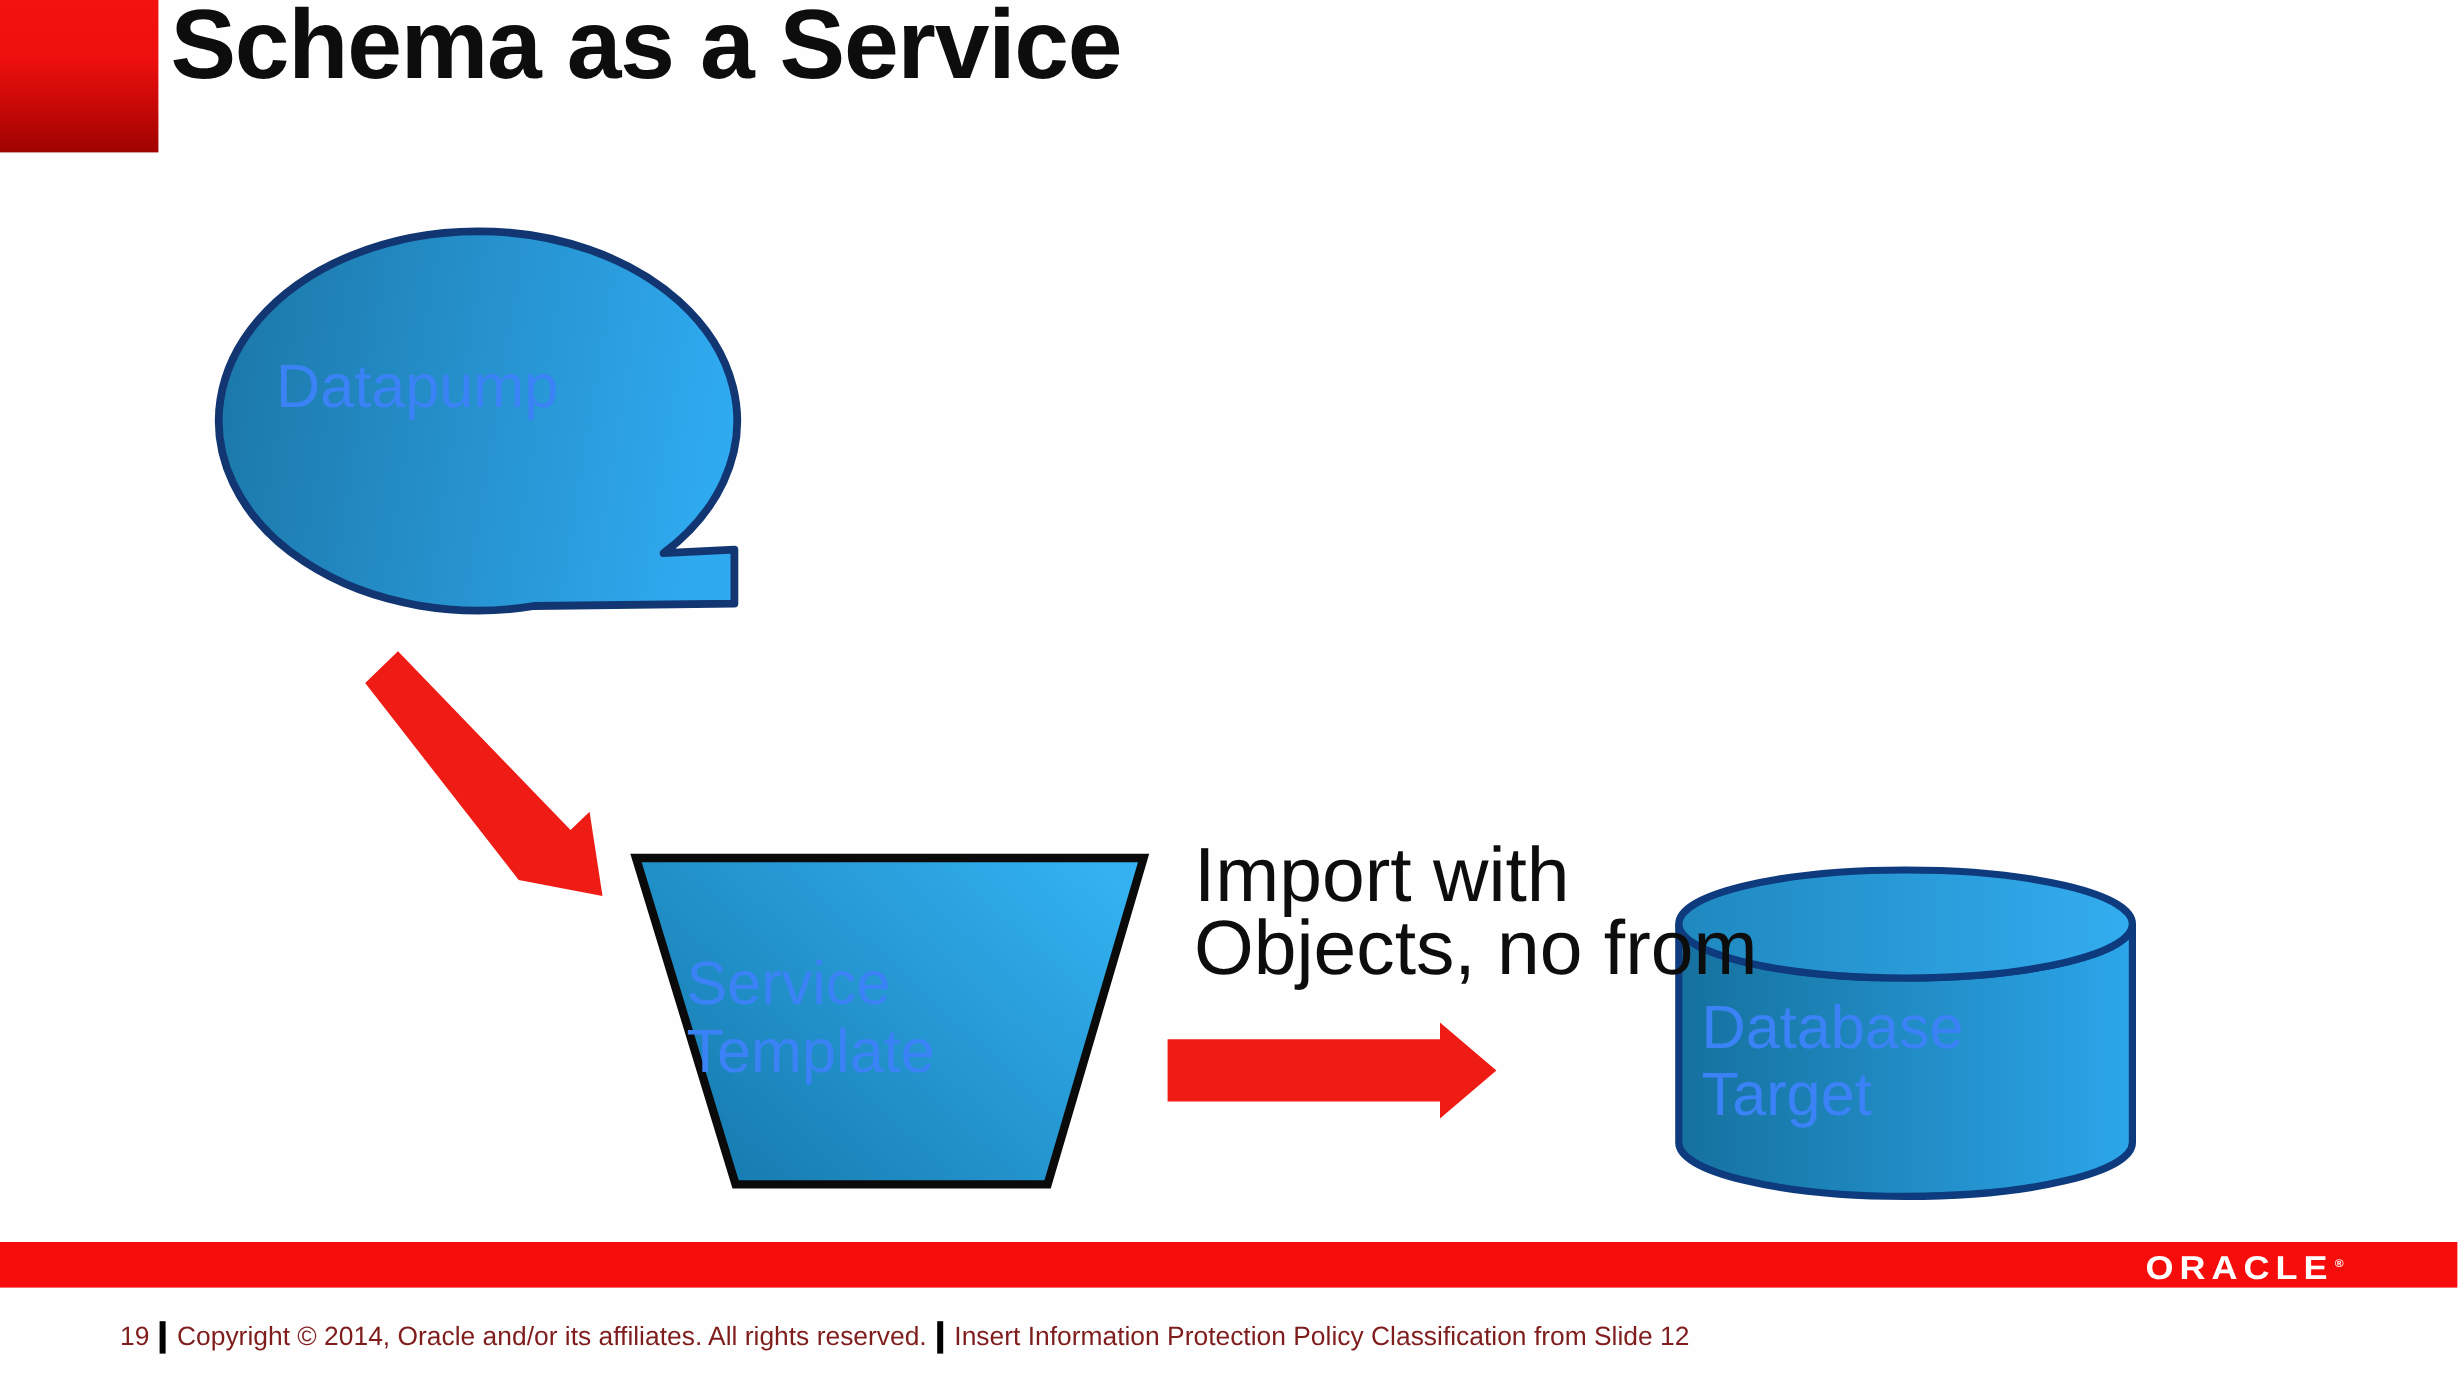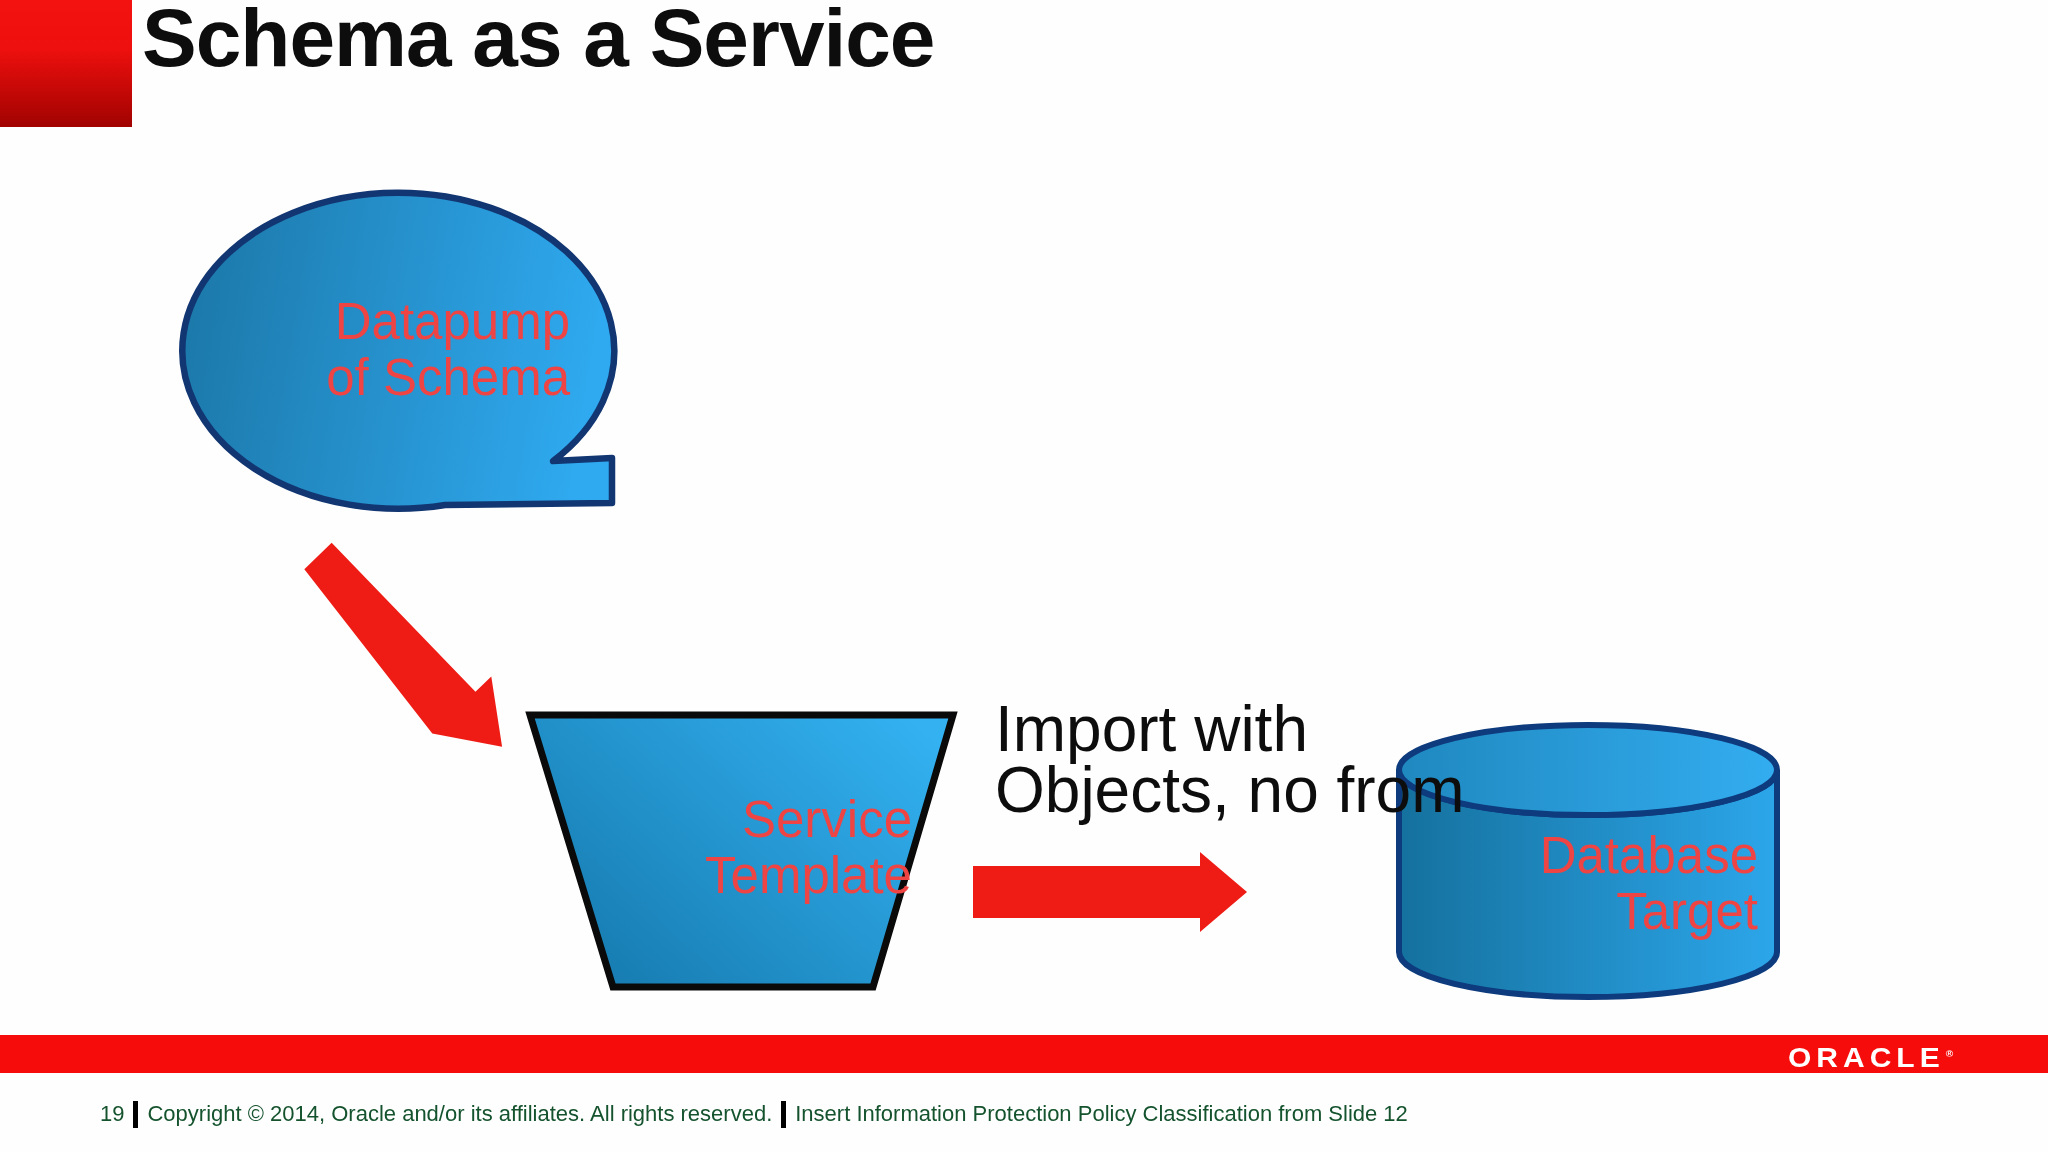--- a/index.html
+++ b/index.html
@@ -14,21 +14,21 @@
   }
   .slide-title{
     position:absolute;left:142px;top:-3px;
     font-size:82px;line-height:82px;font-weight:bold;color:#0d0d0d;
     white-space:nowrap;letter-spacing:-1px;
   }
   
   .draw{position:absolute;left:0;top:0;width:2048px;height:1152px;}
   
   .shape-label{
-    position:absolute;width:340px;text-align:right;color:#ef4444;
+    position:absolute;width:340px;text-align:left;color:#3b82f6;
     font-size:51px;line-height:56px;font-weight:400;
   }
   .label-bubble{left:230px;top:294px;}
   .label-funnel{left:572px;top:792px;}
   .label-cylinder{left:1418px;top:828px;}
   .import-label{
     position:absolute;left:995px;top:699px;width:560px;
     color:#0d0d0d;font-size:64px;line-height:61px;text-align:left;
   }
   
@@ -41,21 +41,21 @@
     color:#ffffff;font-size:30px;line-height:34px;font-weight:bold;
     letter-spacing:5px;transform:scaleY(0.92);white-space:nowrap;
   }
   .oracle-logo .reg{
     font-size:10px;vertical-align:super;letter-spacing:0;margin-left:1px;
   }
   
   .footer{
     position:absolute;left:100px;top:1099px;height:30px;
     display:flex;align-items:center;gap:9px;
-    color:#14532d;font-size:22px;white-space:nowrap;
+    color:#7f1d1d;font-size:22px;white-space:nowrap;
   }
   .footer .sep{width:5px;height:27px;background:#000;}
 </style>
 </head>
 <body>
 
 <div class="slide">
 
   <div class="corner-square"></div>
   <div class="slide-title">Schema as a Service</div>
@@ -89,21 +89,20 @@
     <polygon points="530,715 953,715 873,987 613,987" fill="url(#gradFunnel)" stroke="#0a0a0a" stroke-width="7" stroke-linejoin="miter"></polygon>
 
     <polygon points="973,866 1200,866 1200,852 1247,892 1200,932 1200,918 973,918" fill="#ee1c15"></polygon>
 
     <path d="M 1399 770 L 1399 952 A 189 45 0 0 0 1777 952 L 1777 770 A 189 45 0 0 1 1399 770 Z" fill="url(#gradCylBody)" stroke="#0d3b7d" stroke-width="6"></path>
     <ellipse cx="1588" cy="770" rx="189" ry="45" fill="url(#gradCylTop)" stroke="#0d3b7d" stroke-width="6"></ellipse>
   </svg>
 
   <div class="shape-label label-bubble">
     <div>Datapump</div>
-    <div>of Schema</div>
   </div>
 
   <div class="shape-label label-funnel">
     <div>Service</div>
     <div>Template</div>
   </div>
 
   <div class="import-label">
     <div>Import with</div>
     <div>Objects, no from</div>

